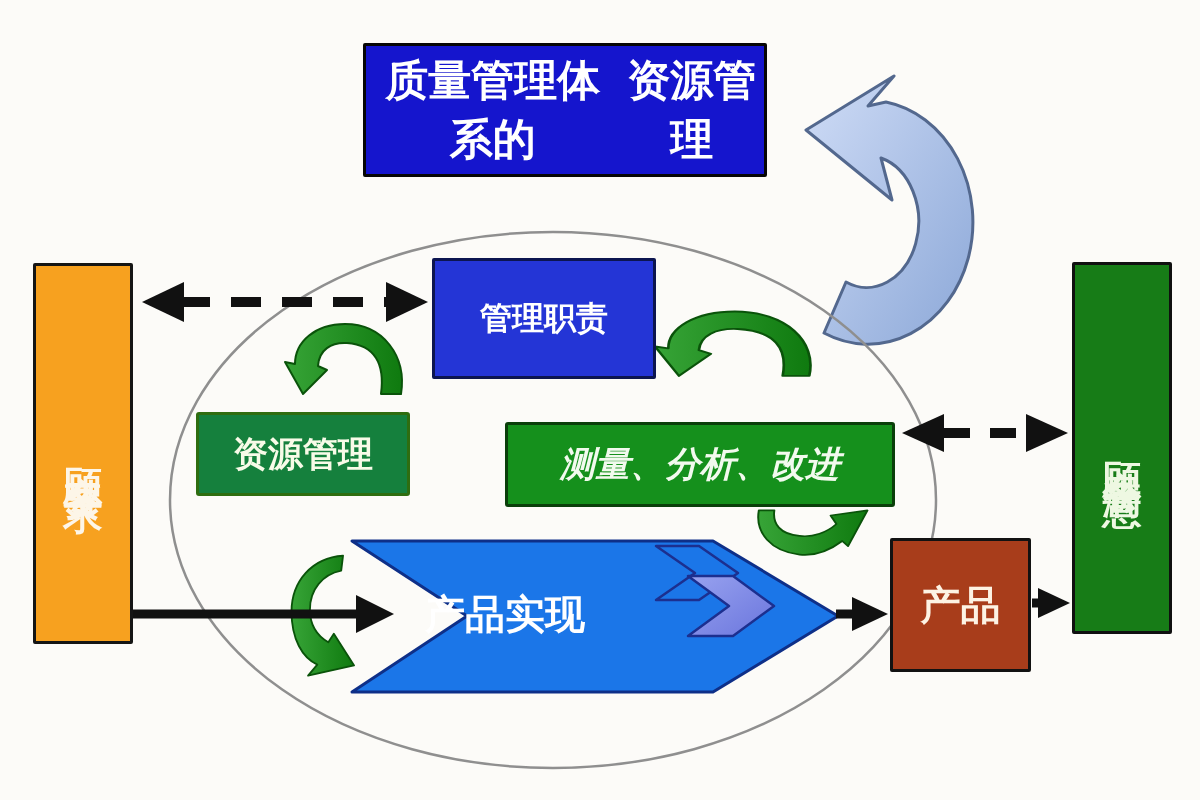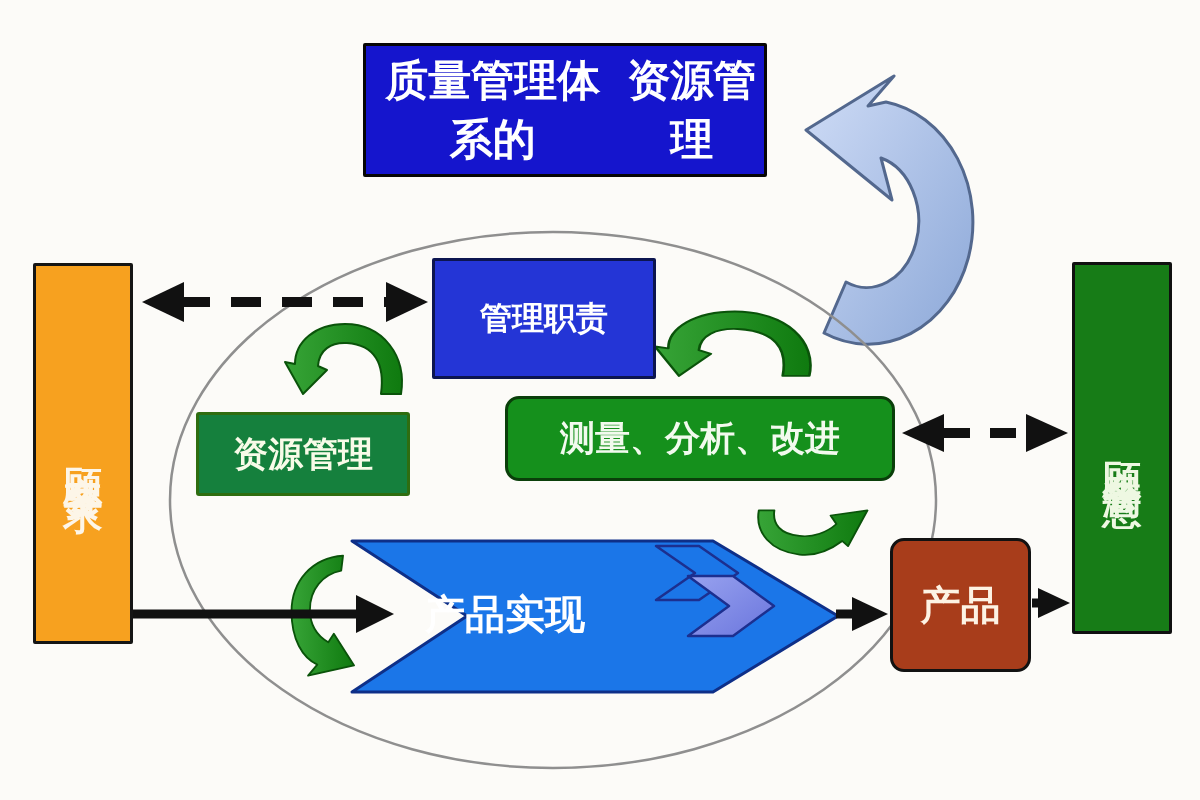--- a/index.html
+++ b/index.html
@@ -22,27 +22,28 @@
   .mgmt-box{
     left:432px;top:258px;width:224px;height:121px;
     background:#2435d6;border:3px solid #0c1550;font-size:32px;border-radius:2px;
   }
   .res-box{
     left:196px;top:412px;width:214px;height:84px;
     background:#15803d;border:3px solid #2f6d10;font-size:35px;border-radius:3px;
     color:#f8fbe8;
   }
   .meas-box{
-    left:505px;top:396px;width:390px;height:85px;
-    background:#15901c;border:3px solid #0a3f0a;font-size:35px;border-radius:14px;
+    left:505px;top:422px;width:390px;height:85px;
+    background:#15901c;border:3px solid #0a3f0a;font-size:35px;border-radius:3px;
     color:#f2faee;
+    font-style:italic;
   }
   .prod-box{
     left:890px;top:538px;width:141px;height:134px;
-    background:#a83d1b;border:3px solid #121212;font-size:40px;border-radius:14px;
+    background:#a83d1b;border:3px solid #121212;font-size:40px;border-radius:2px;
     color:#fdf3e4;
   }
   .vert-box{
     writing-mode:vertical-rl;text-orientation:upright;letter-spacing:9px;
     font-size:39px;
   }
   .req-box{
     left:33px;top:263px;width:100px;height:381px;
     background:#f7a11f;border:3px solid #151515;color:#fdf6e8;border-radius:2px;
   }

